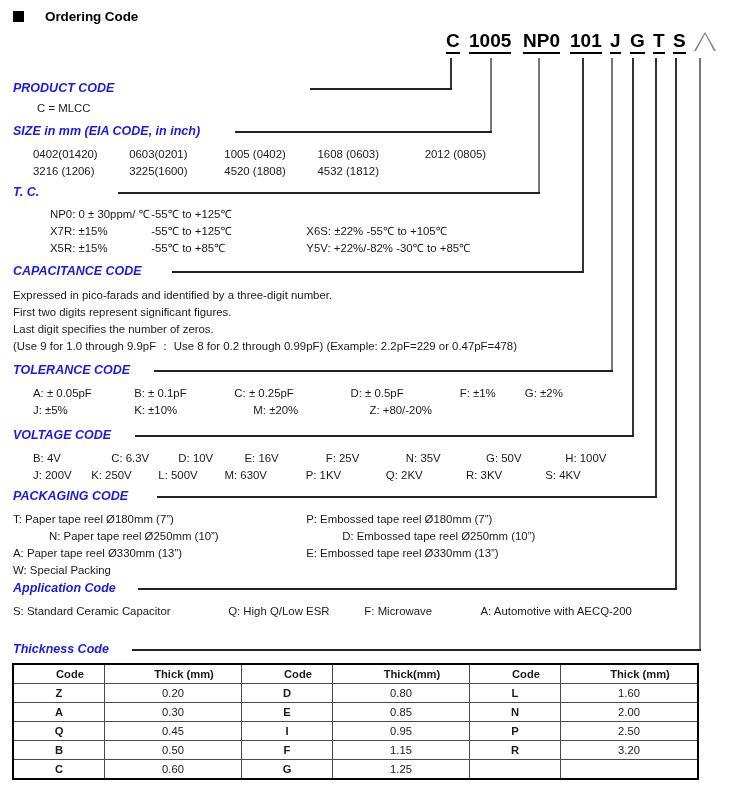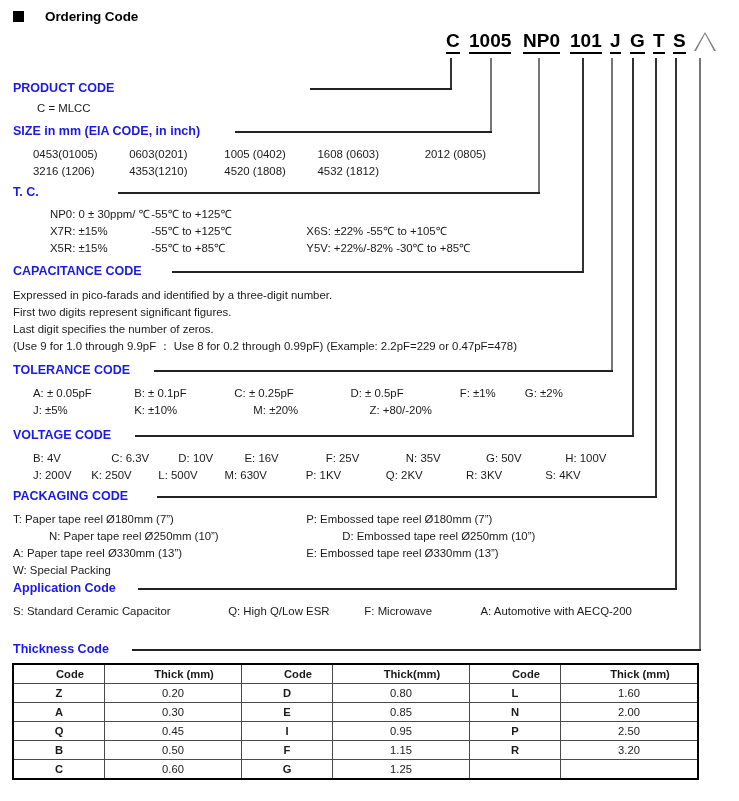--- a/index.html
+++ b/index.html
@@ -93,20 +93,21 @@
   }
 
   
   .sec-head {
     position: absolute;
     font-size: 12.5px;
     font-weight: bold;
     color: #1a1ae6;
     white-space: nowrap;
     line-height: 14px;
+    font-style: italic;
   }
 
   
   .txt {
     position: absolute;
     font-size: 11.4px;
     line-height: 14px;
     white-space: nowrap;
     color: #1a1a1a;
   }
@@ -203,29 +204,29 @@
 <div class="hline" style="left:138px; top:588px; width:539px;"></div>
 
 <div class="vline gray" style="left:699px; top:58px;  height:593px;"></div>
 <div class="hline" style="left:132px; top:649px; width:569px;"></div>
 
 <div class="sec-head" style="left:13px; top:81px;">PRODUCT CODE</div>
 <div class="txt" style="left:37px; top:101px;">C   =   MLCC</div>
 
 <div class="sec-head" style="left:13px; top:124px;">SIZE in mm (EIA CODE, in inch)</div>
 <div class="row" style="left:33px; top:147px;">
-  <span style="width:93px;">0453(01005)</span>
+  <span style="width:93px;">0402(01420)</span>
   <span style="width:92px;">0603(0201)</span>
   <span style="width:90px;">1005 (0402)</span>
   <span style="width:104px;">1608 (0603)</span>
   <span>2012 (0805)</span>
 </div>
 <div class="row" style="left:33px; top:164px;">
   <span style="width:93px;">3216 (1206)</span>
-  <span style="width:92px;">4353(1210)</span>
+  <span style="width:92px;">3225(1600)</span>
   <span style="width:90px;">4520 (1808)</span>
   <span>4532 (1812)</span>
 </div>
 
 <div class="sec-head" style="left:13px; top:185px;">T. C.</div>
 <div class="row" style="left:50px; top:207px;">
   <span style="width:98px;">NP0: 0 ± 30ppm/ ℃</span>
   <span>-55℃  to +125℃</span>
 </div>
 <div class="row" style="left:50px; top:224px;">

